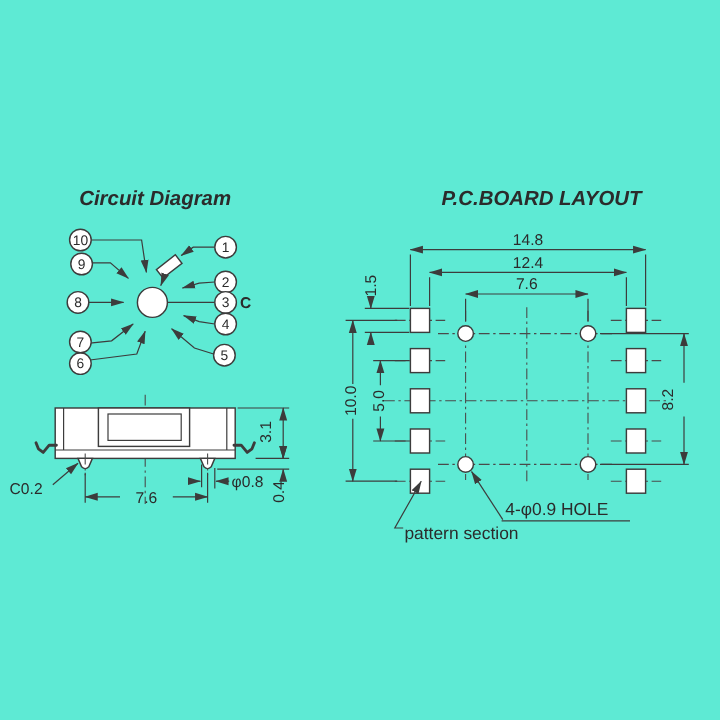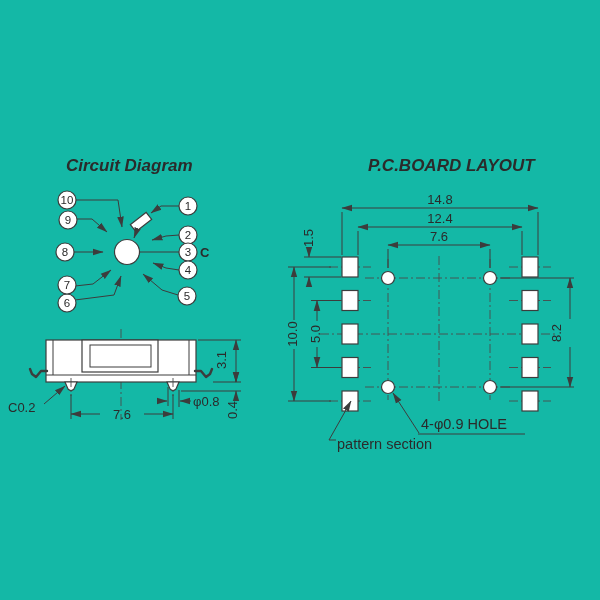--- a/index.html
+++ b/index.html
@@ -1,16 +1,16 @@
 <!DOCTYPE html>
 <html><head>
 <meta charset="utf-8">
 <style>
   html,body{margin:0;padding:0;background:#ffffff;}
-  .frame{width:600px;height:600px;background:#14b8a6;position:relative;overflow:hidden;}
+  .frame{width:600px;height:600px;background:#5eead4;position:relative;overflow:hidden;}
   svg{display:block;}
   .t-title{font:italic bold 17px "Liberation Sans",sans-serif;fill:#2b2b2b;}
   .t-dim{font:13px "Liberation Sans",sans-serif;fill:#2b2b2b;}
   .t-note{font:14.5px "Liberation Sans",sans-serif;fill:#2b2b2b;}
   .t-pin{font:11.5px "Liberation Sans",sans-serif;fill:#2b2b2b;}
   .t-c{font:bold 13px "Liberation Sans",sans-serif;fill:#2b2b2b;}
   .ln{stroke:#3c3c3c;stroke-width:1.2;fill:none;}
   .ln-thin{stroke:#3c3c3c;stroke-width:1;fill:none;}
   .chain{stroke:#4a4a4a;stroke-width:0.9;fill:none;stroke-dasharray:9 3 2 3;}
   .lead{stroke:#3c3c3c;stroke-width:2.4;fill:none;stroke-linejoin:round;stroke-linecap:round;}

